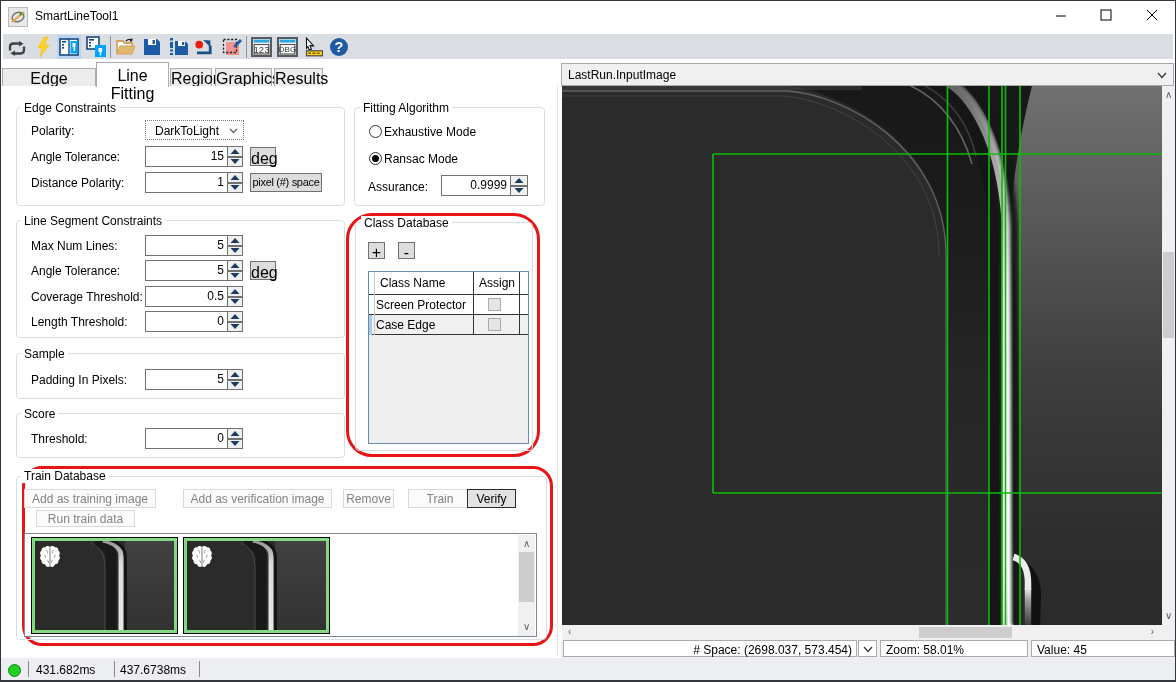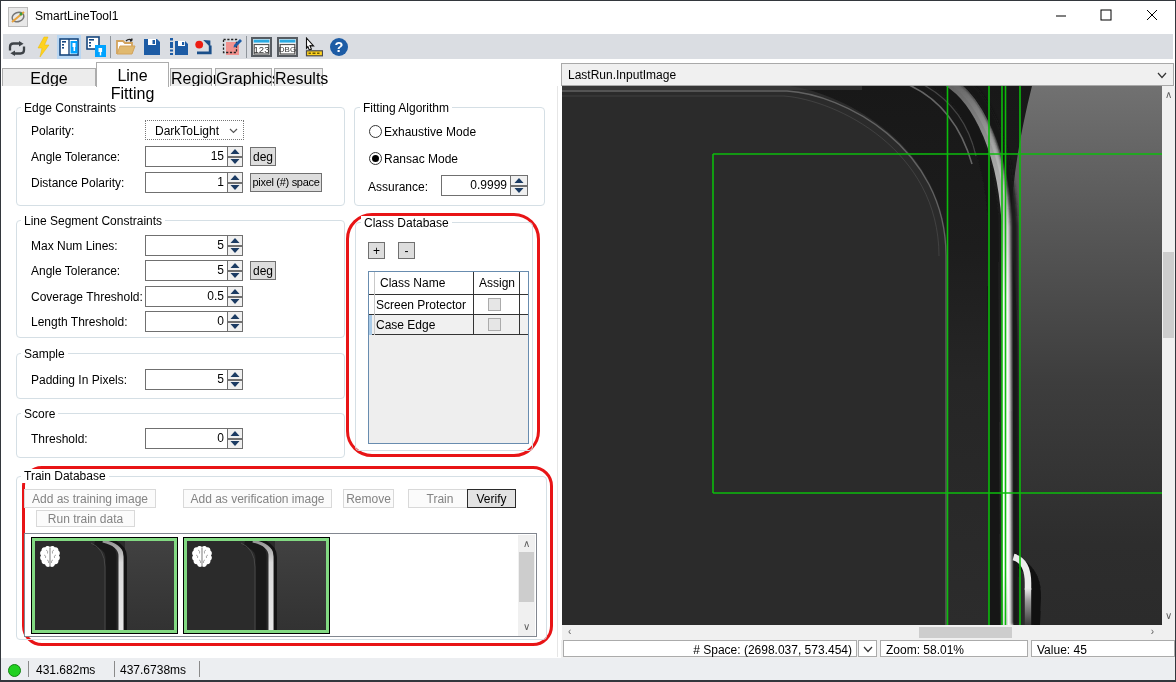--- a/index.html
+++ b/index.html
@@ -26,21 +26,21 @@
   .glabel{position:absolute;background:#fff;padding:0 3px;font-size:12px;white-space:nowrap;}
   .lbl{position:absolute;font-size:12px;white-space:nowrap;}
   .tbox{position:absolute;box-sizing:border-box;border:1px solid #707070;background:#fff;
         font-size:12px;text-align:right;padding:2px 3px 0 0;}
   .spin{position:absolute;width:16px;box-sizing:border-box;}
   .spin div{position:absolute;left:0;width:16px;height:50%;background:#f0f0f0;border:1px solid #707070;box-sizing:border-box;}
   .spin .up{top:0;}
   .spin .dn{bottom:0;}
   .spin svg{position:absolute;left:2px;}
   .ubtn{position:absolute;box-sizing:border-box;background:#ddd;border:1px solid #707070;
-        text-align:center;font-size:12px;padding-top:2px;}
+        text-align:center;font-size:16px;padding-top:2px;}
   .radio{position:absolute;width:13px;height:13px;border:1px solid #333;border-radius:50%;background:#fff;box-sizing:border-box;}
   .radio.on::after{content:"";position:absolute;left:2px;top:2px;width:7px;height:7px;border-radius:50%;background:#000;}
   
   .redoval{position:absolute;border:3px solid #e81416;border-radius:26px;box-sizing:border-box;}
   
   .btn{position:absolute;box-sizing:border-box;border:1px solid #d9d9d9;background:#fbfbfb;
        color:#838383;text-align:center;font-size:12px;padding-top:2px;}
   .btn.en{border:1px solid #2b2b2b;background:#e3e3e3;color:#000;}
   
   #statusbar{left:1px;top:658px;width:1174px;height:22px;background:#eceef1;}

